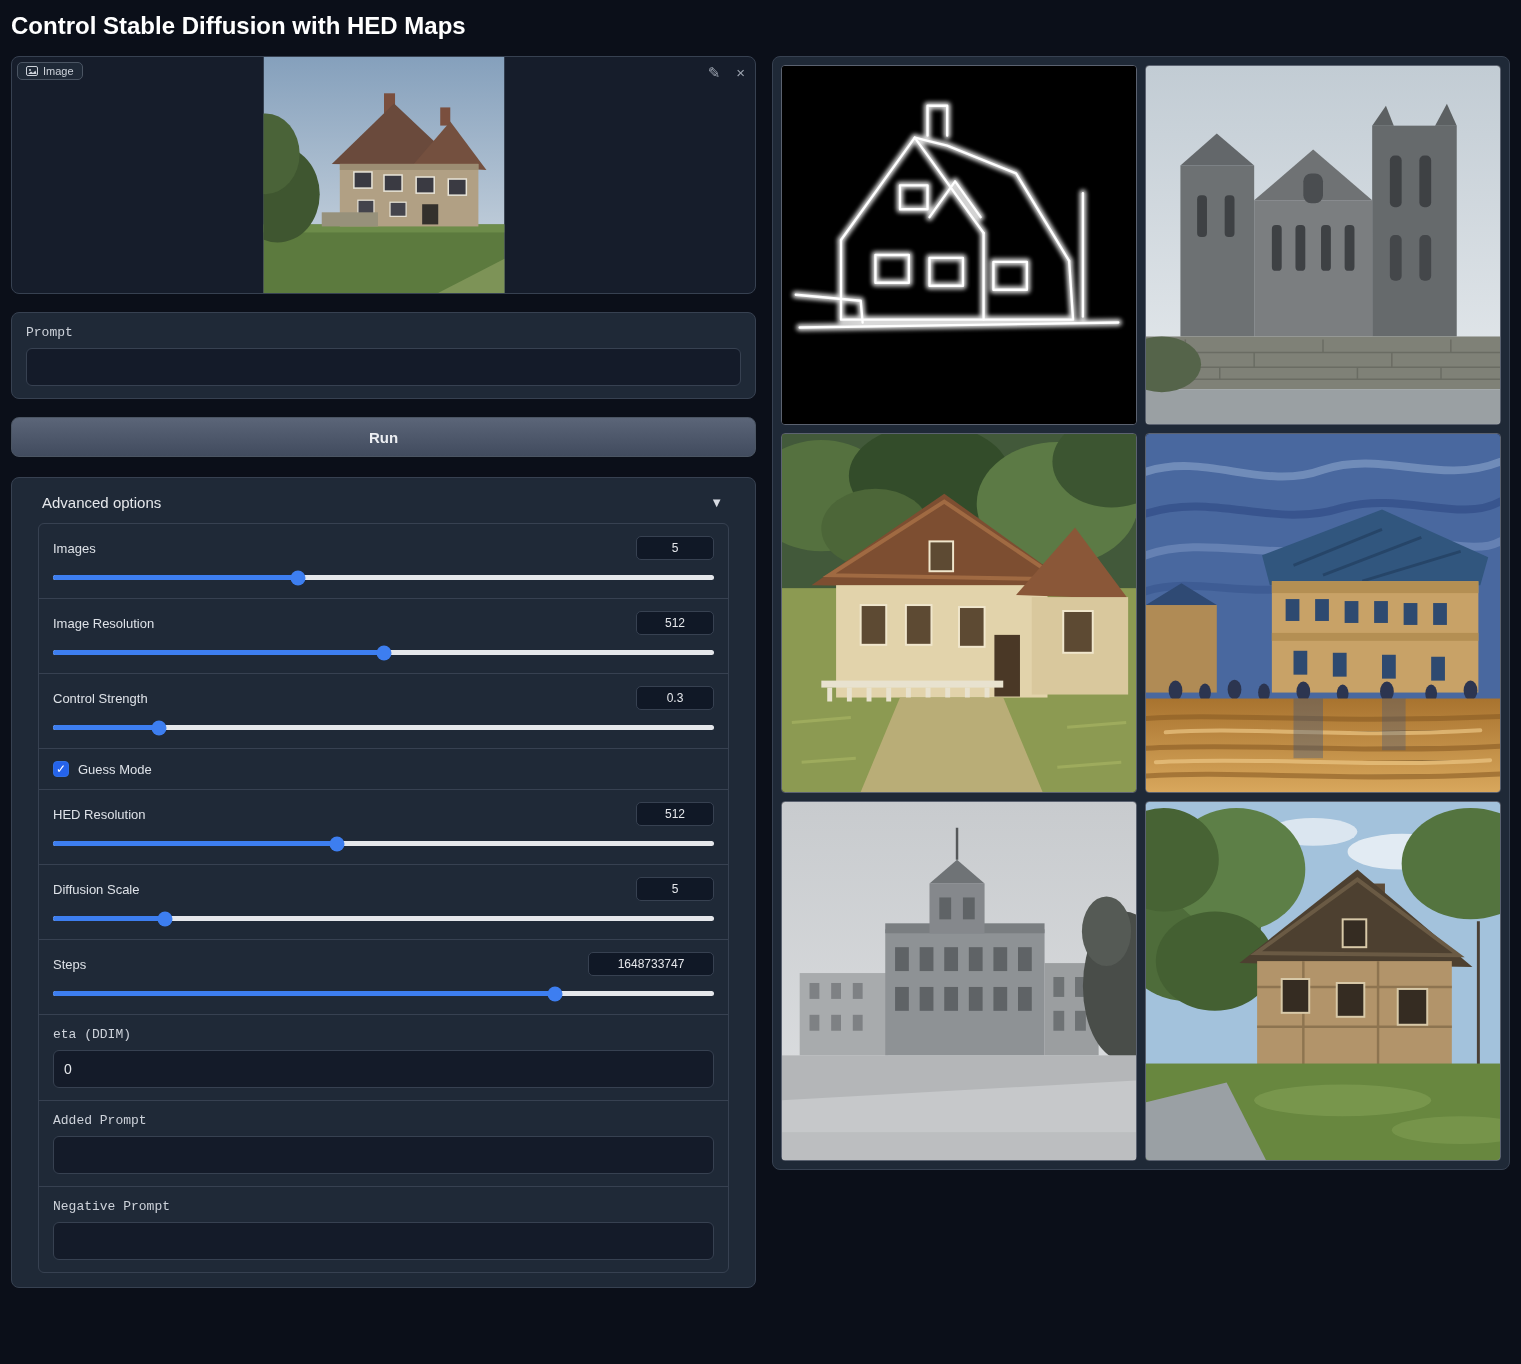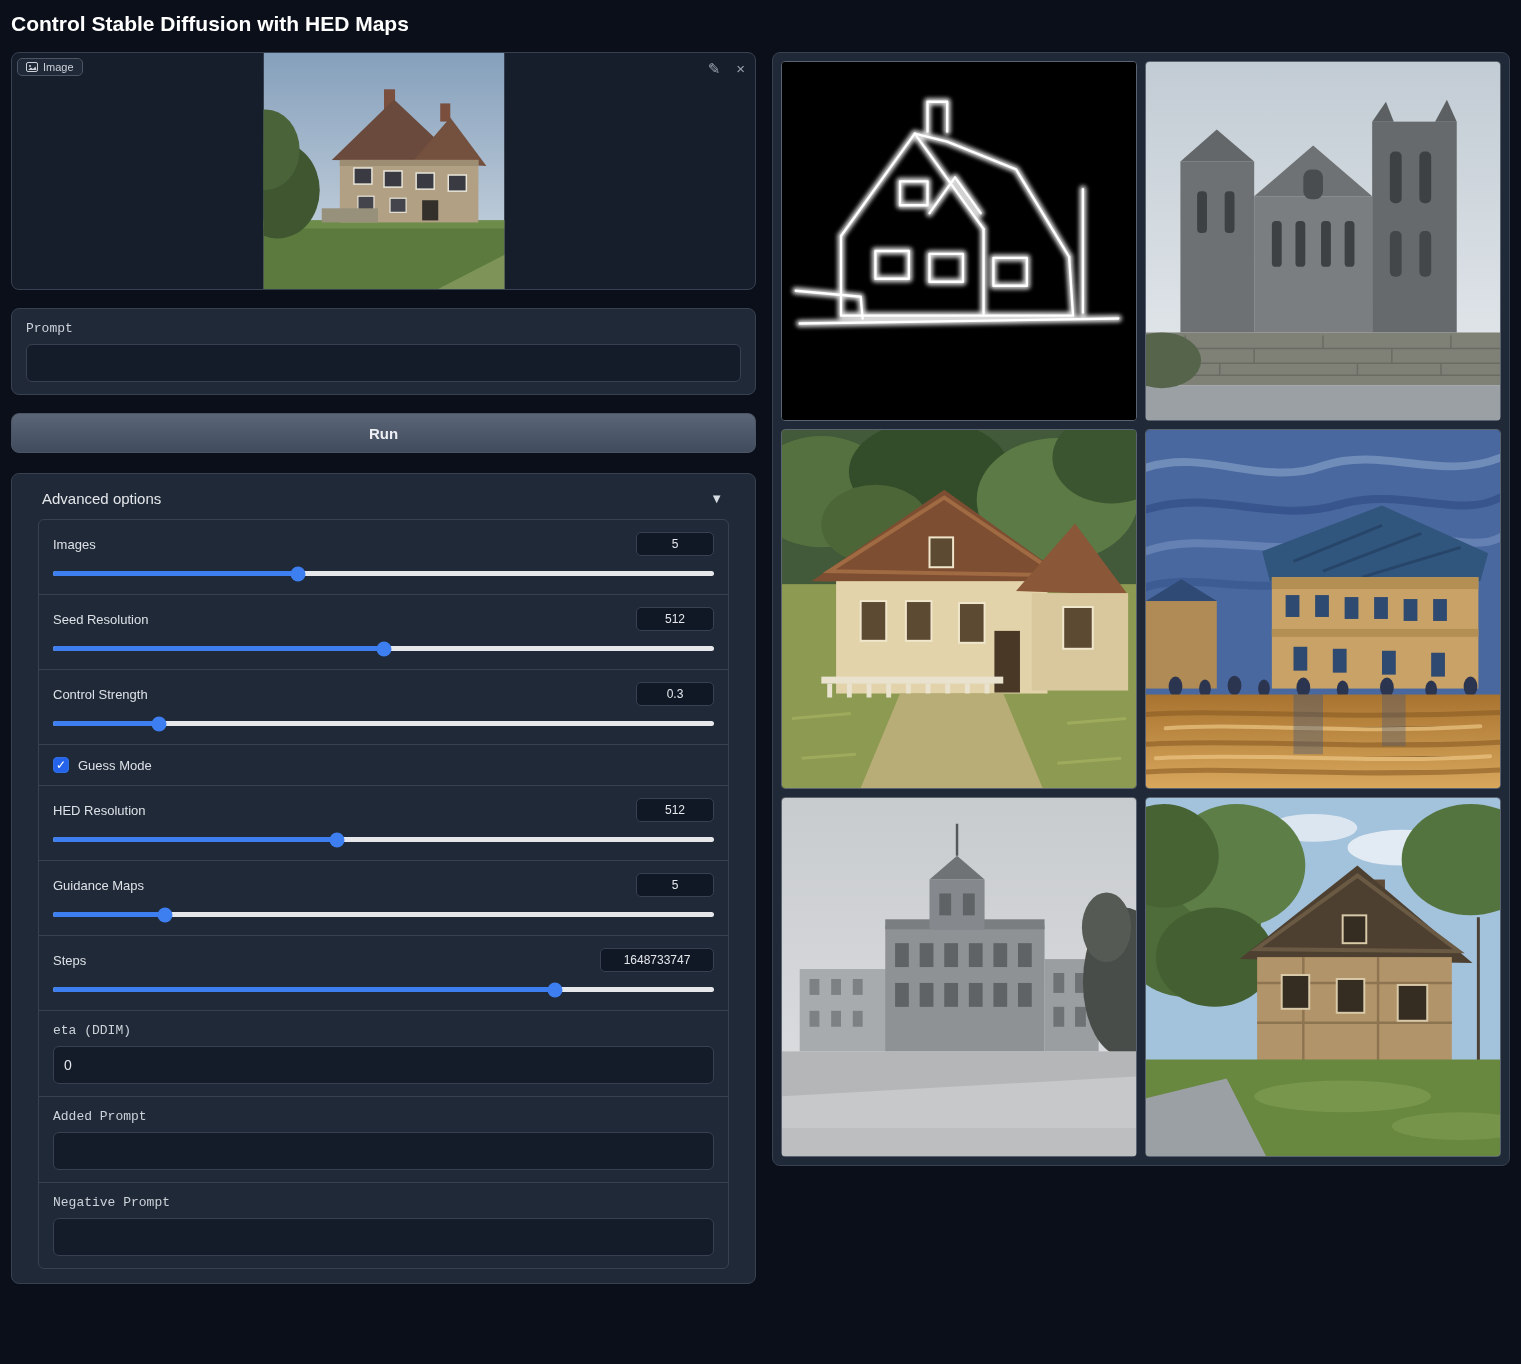--- a/index.html
+++ b/index.html
@@ -3,21 +3,21 @@
 <meta charset="utf-8">
 <style>
   * { box-sizing: border-box; }
   body {
     margin: 0; width: 1521px; height: 1364px;
     background: #0b0f19; color: #e5e7eb;
     font-family: "Liberation Sans", sans-serif;
     overflow: hidden;
   }
   .page { padding: 10px 11px; }
-  .title { font-size: 21px; font-weight: 700; color: #ffffff; margin: 2px 0 16px 0; }
+  .title { font-size: 24px; font-weight: 700; color: #ffffff; margin: 2px 0 16px 0; }
   .layout { display: flex; gap: 16px; align-items: flex-start; }
   .left-col { width: 745px; flex: none; }
   .right-col { flex: 1; }
 
   .block { background: #1f2937; border: 1px solid #374151; border-radius: 8px; }
 
   
   .image-block { position: relative; height: 238px; background: #161d2b; overflow: hidden; }
   .image-badge {
     position: absolute; top: 5px; left: 5px; z-index: 2;
@@ -52,21 +52,21 @@
   .acc-arrow { font-size: 13px; color: #d7dbe2; }
   .form { border: 1px solid #374151; border-radius: 6px; overflow: hidden; }
   .form-row { padding: 12px 14px; border-top: 1px solid #374151; }
   .form-row:first-child { border-top: none; }
   .slider-head { display: flex; justify-content: space-between; align-items: center; }
   .slider-label { font-size: 13px; color: #dde1e7; }
   .slider-value {
     width: 78px; height: 24px; background: #101826; border: 1px solid #374151;
     border-radius: 5px; color: #e5e7eb; font-size: 12px; text-align: center; font-family: inherit;
   }
-  .slider-value.wide { width: 114px; }
+  .slider-value.wide { width: 126px; }
   .slider-track { position: relative; margin-top: 15px; margin-bottom: 6px; height: 5px; background: #e5e7eb; border-radius: 3px; cursor: pointer; }
   .slider-fill { position: absolute; left: 0; top: 0; height: 100%; background: #3d7ef0; border-radius: 3px; }
   .slider-handle { position: absolute; top: 50%; width: 15px; height: 15px; background: #3d7ef0; border-radius: 50%; transform: translate(-50%, -50%); cursor: grab; }
   .checkbox-row { display: flex; align-items: center; gap: 9px; }
   .checkbox { width: 16px; height: 16px; background: #2563eb; border: 1px solid #2f6fe4; border-radius: 4px; display: flex; align-items: center; justify-content: center; font-size: 12px; color: #fff; cursor: pointer; }
   .checkbox-label { font-size: 13px; color: #dde1e7; }
 
   
   .gallery {
     background: #1f2937; border: 1px solid #374151; border-radius: 8px;
@@ -155,21 +155,21 @@
               <input class="slider-value" value="5" style="">
             </div>
             <div class="slider-track">
               <div class="slider-fill" style="width: 37%;"></div>
               <div class="slider-handle" style="left: 37%;"></div>
             </div>
           </div>
 
           <div class="form-row">
             <div class="slider-head">
-              <span class="slider-label">Seed Resolution</span>
+              <span class="slider-label">Image Resolution</span>
               <input class="slider-value" value="512" style="">
             </div>
             <div class="slider-track">
               <div class="slider-fill" style="width: 50%;"></div>
               <div class="slider-handle" style="left: 50%;"></div>
             </div>
           </div>
 
           <div class="form-row">
             <div class="slider-head">
@@ -196,21 +196,21 @@
             </div>
             <div class="slider-track">
               <div class="slider-fill" style="width: 43%;"></div>
               <div class="slider-handle" style="left: 43%;"></div>
             </div>
           </div>
 
 
           <div class="form-row">
             <div class="slider-head">
-              <span class="slider-label">Guidance Maps</span>
+              <span class="slider-label">Diffusion Scale</span>
               <input class="slider-value" value="5" style="">
             </div>
             <div class="slider-track">
               <div class="slider-fill" style="width: 17%;"></div>
               <div class="slider-handle" style="left: 17%;"></div>
             </div>
           </div>
 
           <div class="form-row">
             <div class="slider-head">

